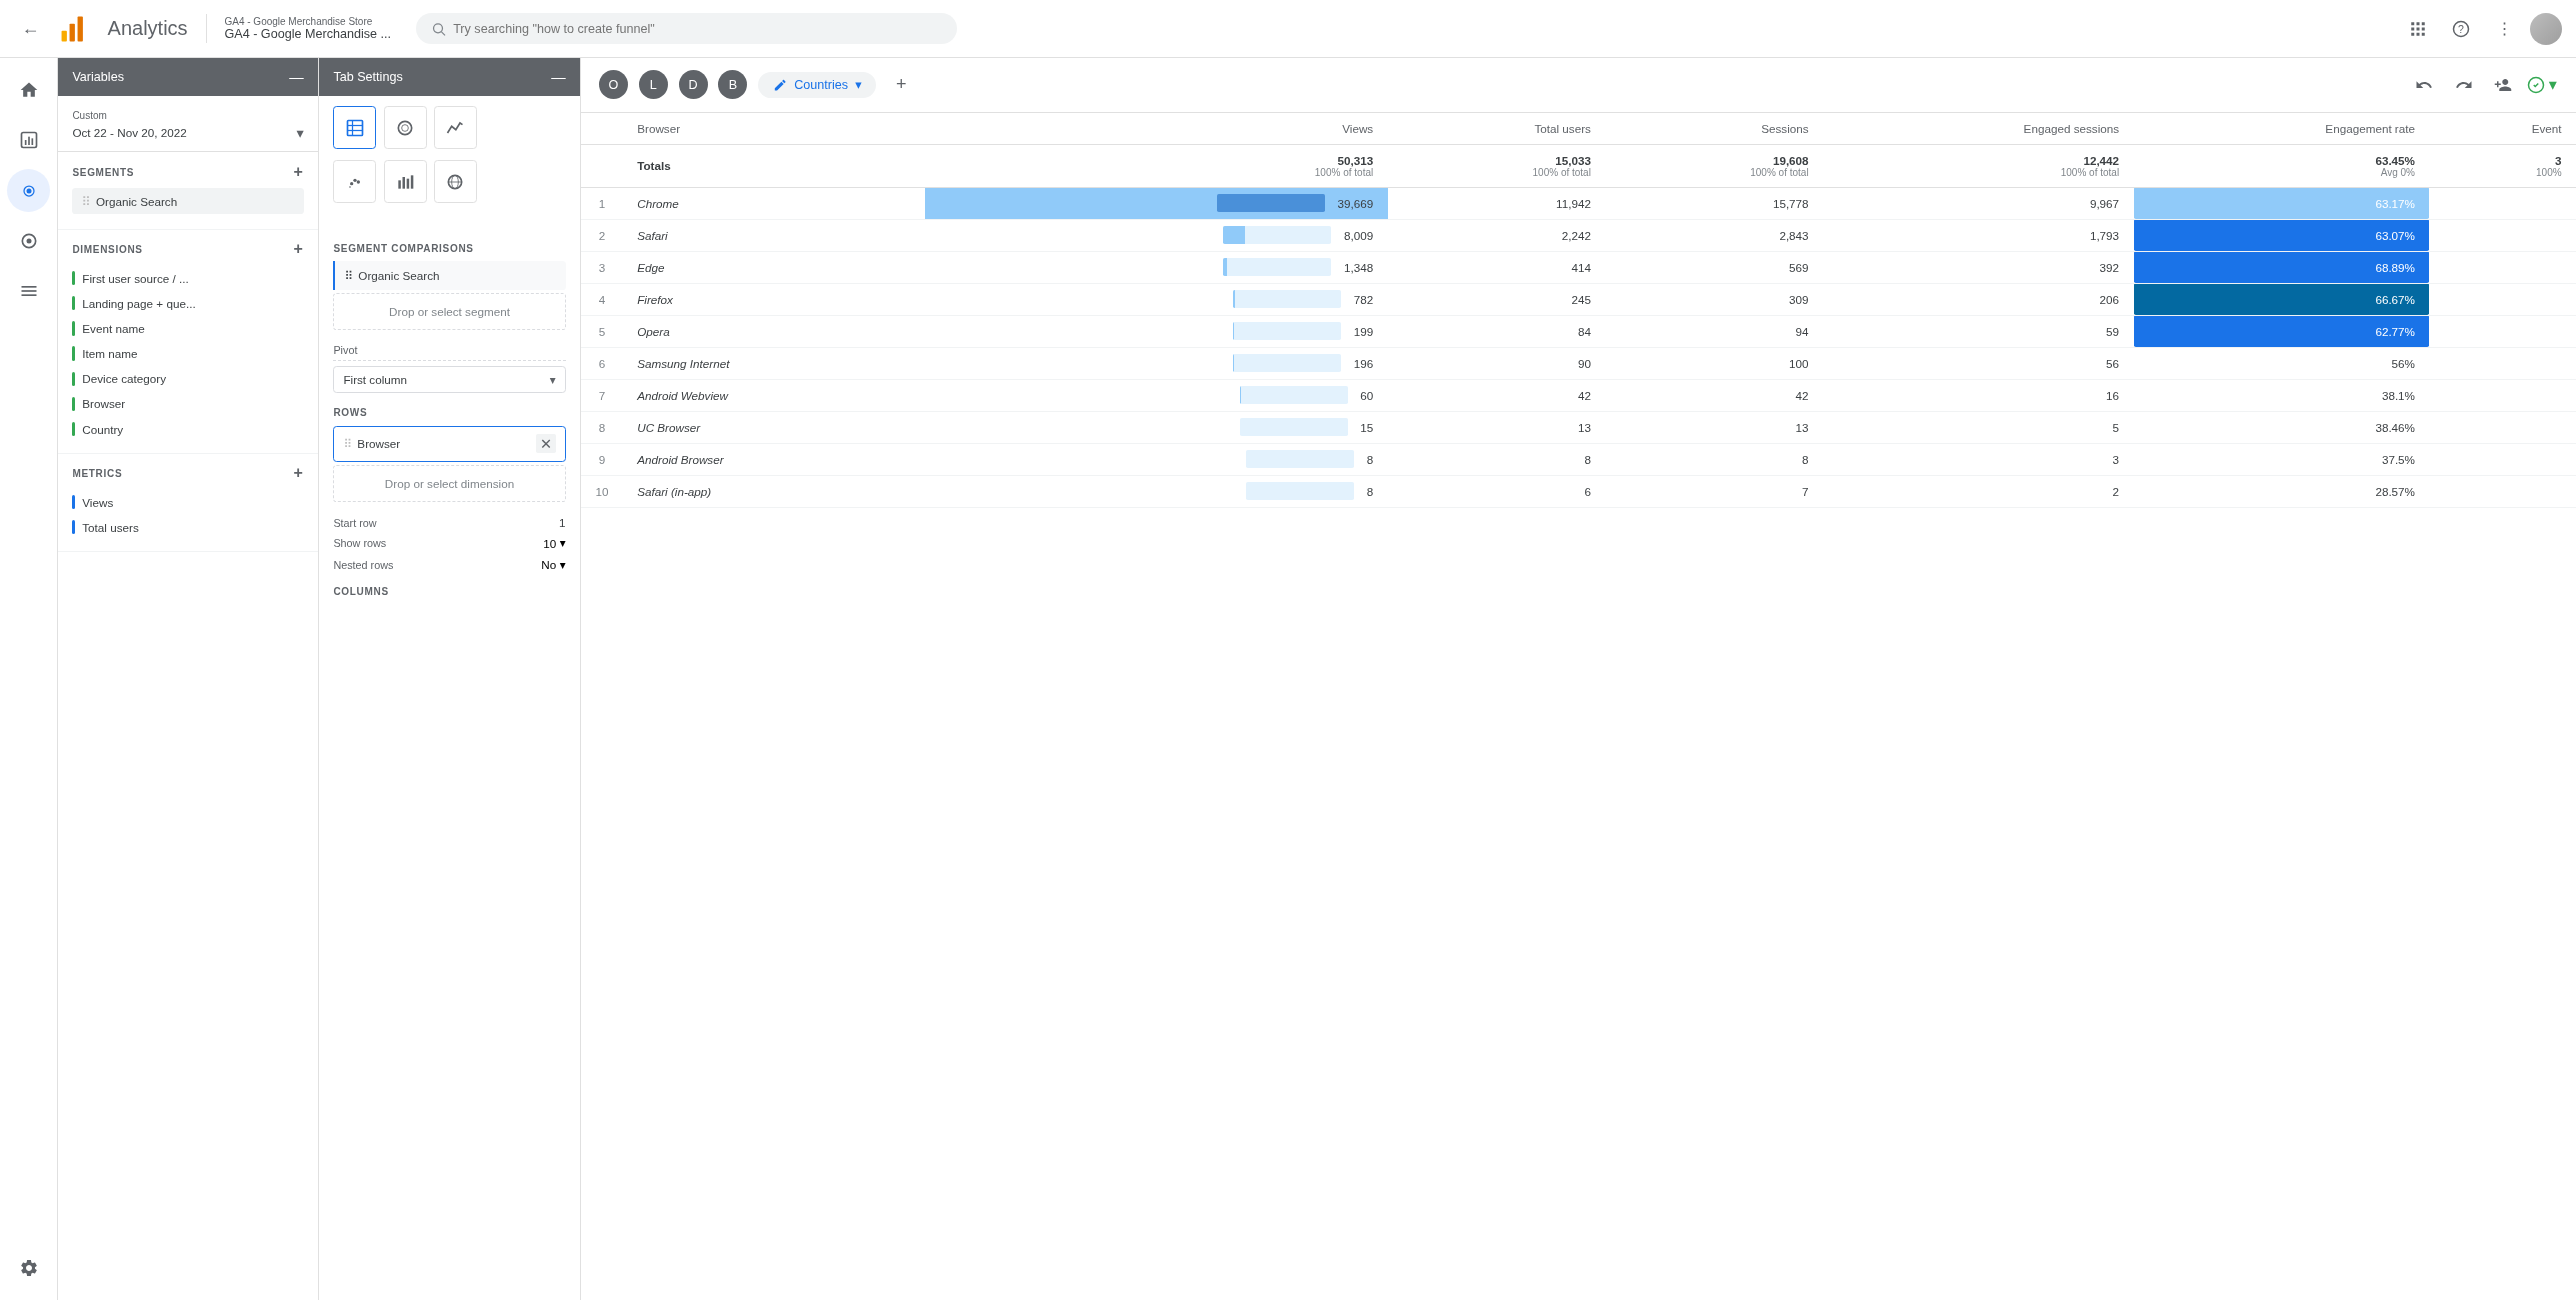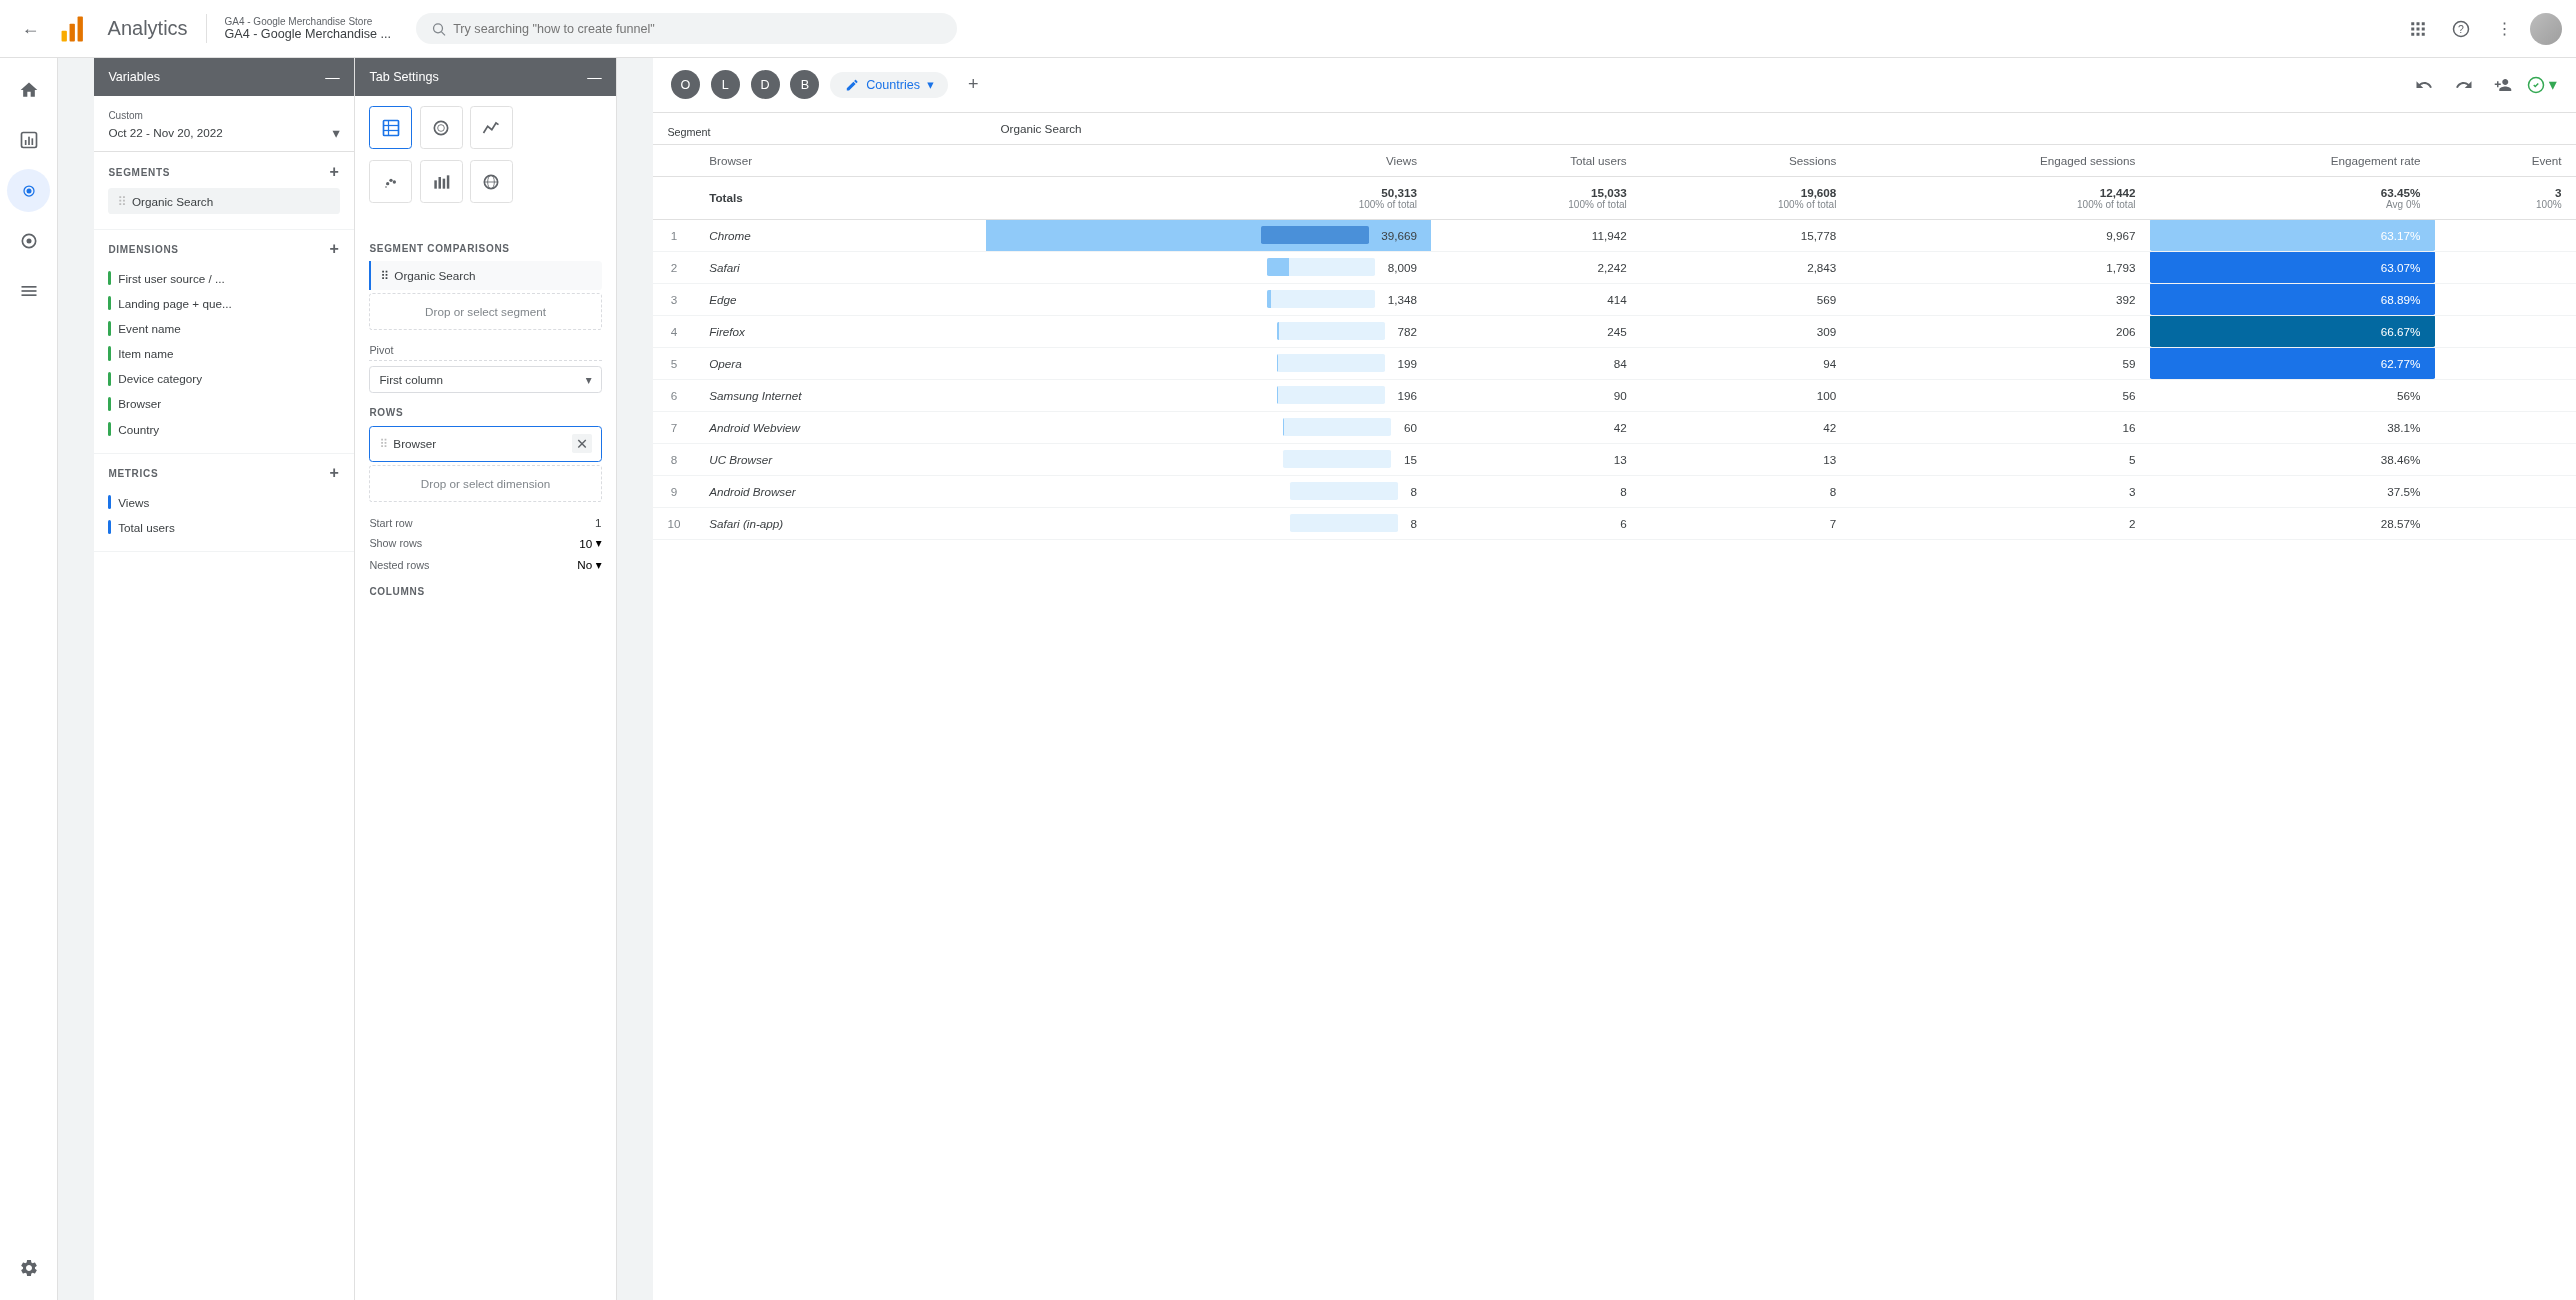--- a/index.html
+++ b/index.html
@@ -20,21 +20,21 @@
     .topbar-search {
       flex: 1; max-width: 541px; background: #f1f3f4; border-radius: 21.6px;
       display: flex; align-items: center; padding: 7.2px 14.4px; gap: 7.2px; margin: 0 14.4px;
     }
     .topbar-search input { background: transparent; border: none; outline: none; font-size: 12.6px; color: #5f6368; width: 100%; }
     .topbar-actions { display: flex; align-items: center; gap: 7.2px; margin-left: auto; }
     .topbar-icon-btn { width: 36px; height: 36px; display: flex; align-items: center; justify-content: center; cursor: pointer; border-radius: 50%; color: #5f6368; font-size: 16px; }
     .avatar { width: 32px; height: 32px; border-radius: 50%; background: #bdbdbd; }
 
     
-    .main-layout { display: flex; flex: 1; overflow: hidden; gap: 36px; }
+    .main-layout { display: flex; flex: 1; overflow: hidden; }
 
     
     .left-nav {
       width: 58px; background: #fff; border-right: 0.9px solid #e0e0e0;
       display: flex; flex-direction: column; align-items: center; padding: 7.2px 0; flex-shrink: 0;
     }
     .left-nav-item {
       width: 43px; height: 43px; border-radius: 50%; display: flex; align-items: center; justify-content: center;
       cursor: pointer; color: #5f6368; font-size: 18px; margin: 3.6px 0;
     }
@@ -501,25 +501,20 @@
             <path d="M9 12l2 2 4-4" stroke="#34a853" stroke-width="2" fill="none"></path>
           </svg>
           <span>▾</span>
         </div>
       </div>
     </div>
 
     <div class="data-table-wrap">
       <table class="data-table">
         <thead>
-          <tr class="table-header-row">
-            <th class="segment-header" colspan="2">Segment</th>
-            <th colspan="5" style="text-align:left;color:#3c4043">Organic Search</th>
-            <th></th>
-          </tr>
           <tr class="table-header-row">
             <th style="width:36px"></th>
             <th class="col-name">Browser</th>
             <th>Views</th>
             <th>Total users</th>
             <th>Sessions</th>
             <th>Engaged sessions</th>
             <th>Engagement rate</th>
             <th>Event</th>
           </tr>

